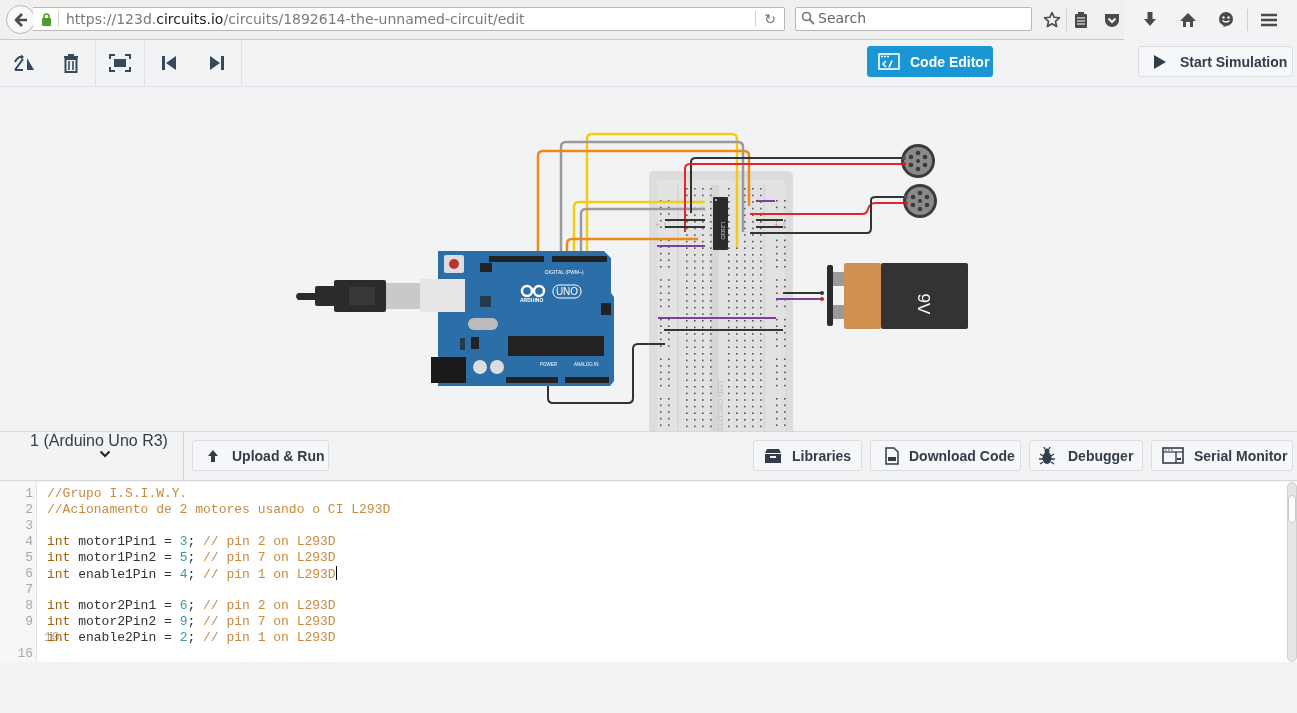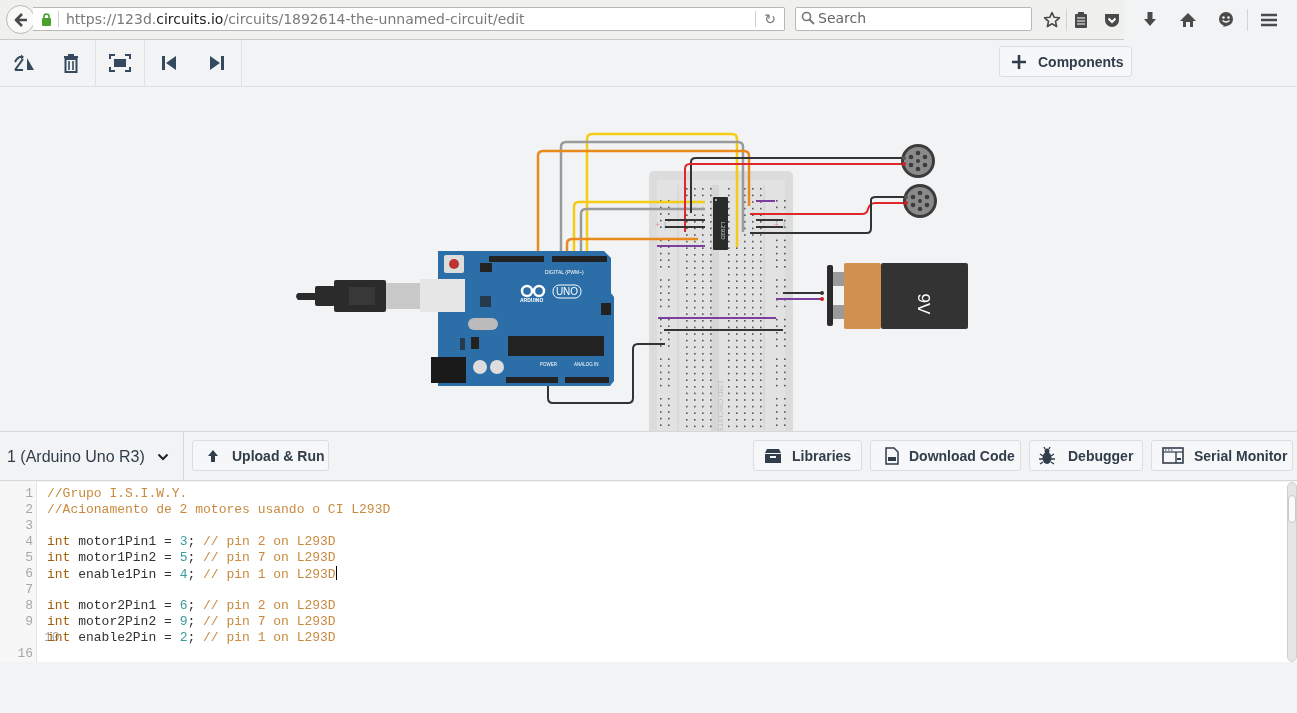--- a/index.html
+++ b/index.html
@@ -30,21 +30,21 @@
   .tb-icon { width: 48px; height: 46px; display: flex; align-items: center; justify-content: center; }
   .btn { position: absolute; height: 31px; border: 1px solid #dcdde0; background: #f6f7f9; border-radius: 3px; display: flex; align-items: center; font-size: 14px; font-weight: bold; color: #323d4b; padding: 0 10px; white-space: nowrap; }
   .btn .ico { margin-right: 10px; display: flex; align-items: center; }
   .btn.primary { background: #1a96d4; border-color: #1a96d4; color: #fff; }
 
   
   .canvas { position: absolute; left: 0; top: 87px; width: 1297px; height: 344px; background: #f2f3f5; overflow: hidden; }
 
   
   .code-header { position: absolute; left: 0; top: 431px; width: 1297px; height: 50px; background: #f2f3f5; border-top: 1px solid #d6d7db; border-bottom: 1px solid #d6d7db; }
-  .device-select { position: absolute; left: 0; top: 0; width: 184px; height: 49px; border-right: 1px solid #d6d7db; display: flex; align-items: center; padding-left: 7px; font-size: 16px; color: #323d4b; }
+  .device-select { position: absolute; left: 0; top: 0; width: 184px; height: 49px; border-right: 1px solid #d6d7db; display: flex; align-items: center; padding-left: 15px; font-size: 16px; color: #323d4b; flex-direction: column; }
   .device-select .chev { margin-left: 12px; }
   .code-area { position: absolute; left: 0; top: 482px; width: 1297px; height: 180px; background: #fff; }
   .gutter { position: absolute; left: 0; top: 0; width: 37px; height: 180px; background: #f7f7f7; border-right: 1px solid #e4e4e4; }
   .line { position: absolute; left: 0; height: 16px; font-family: "Liberation Mono", monospace; font-size: 13px; line-height: 16px; white-space: pre; }
   .ln { width: 33px; text-align: right; color: #a8a8a8; }
   .code { left: 47px; color: #333; }
   .kw { color: #a16207; }
   .num { color: #3a9b9b; }
   .com { color: #c98a3e; }
   .cursor { display: inline-block; width: 1px; height: 14px; background: #000; vertical-align: -2px; }
@@ -162,27 +162,37 @@
         </svg>
     </div>
     <div class="tb-icon">
       <svg width="16" height="16" viewBox="0 0 16 16">
           <path d="M1 1 V15 L11 8 Z" fill="#34495e"></path>
           <rect x="12" y="1" width="3" height="14" fill="#34495e"></rect>
         </svg>
     </div>
   </div>
 
-  <div class="btn" style="left:999px;top:6px;width:133px;">
+  <div class="btn primary" style="left:867px;top:6px;width:126px;">
     <span class="ico">
-      <svg width="18" height="18" viewBox="0 0 18 18">
-          <path d="M9 2 V16 M2 9 H16" stroke="#323d4b" stroke-width="2.6"></path>
+      <svg width="22" height="17" viewBox="0 0 22 17">
+          <rect x="1" y="1" width="20" height="15" fill="none" stroke="#fff" stroke-width="1.6"></rect>
+          <path d="M3 3.5 H5 M6 3.5 H8 M9 3.5 H11" stroke="#fff" stroke-width="1.4"></path>
+          <path d="M8 8 L5 11 L8 14 M14 7.5 L11 14.5" stroke="#fff" stroke-width="1.6" fill="none"></path>
         </svg>
     </span>
-    <span>Components</span>
+    <span>Code Editor</span>
+  </div>
+  <div class="btn" style="left:1138px;top:6px;width:155px;">
+    <span class="ico" style="margin-left:4px;margin-right:13px;">
+      <svg width="14" height="16" viewBox="0 0 14 16">
+          <path d="M1 1 L13 8 L1 15 Z" fill="#323d4b"></path>
+        </svg>
+    </span>
+    <span>Start Simulation</span>
   </div>
 </div>
 
 <div class="canvas">
   <svg width="1297" height="344" viewBox="0 87 1297 344">
 
     <g>
       <rect x="649" y="171" width="144" height="270" rx="5" fill="#dcdcdc"></rect>
       <rect x="657" y="180" width="128" height="260" fill="#e2e2e2"></rect>
       <line x1="678" y1="185" x2="678" y2="440" stroke="#cfcfcf" stroke-width="1"></line>

